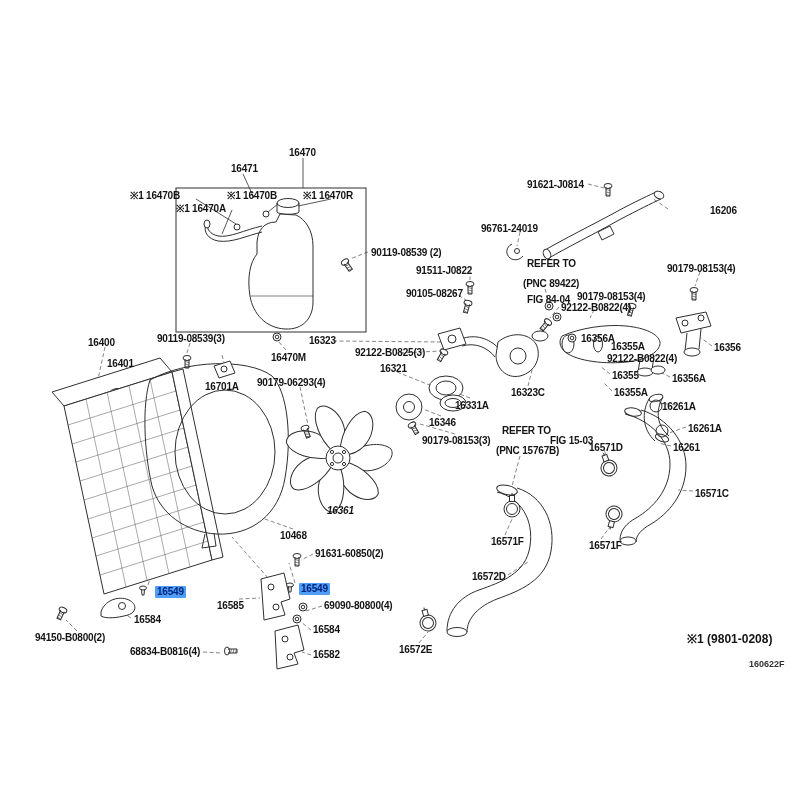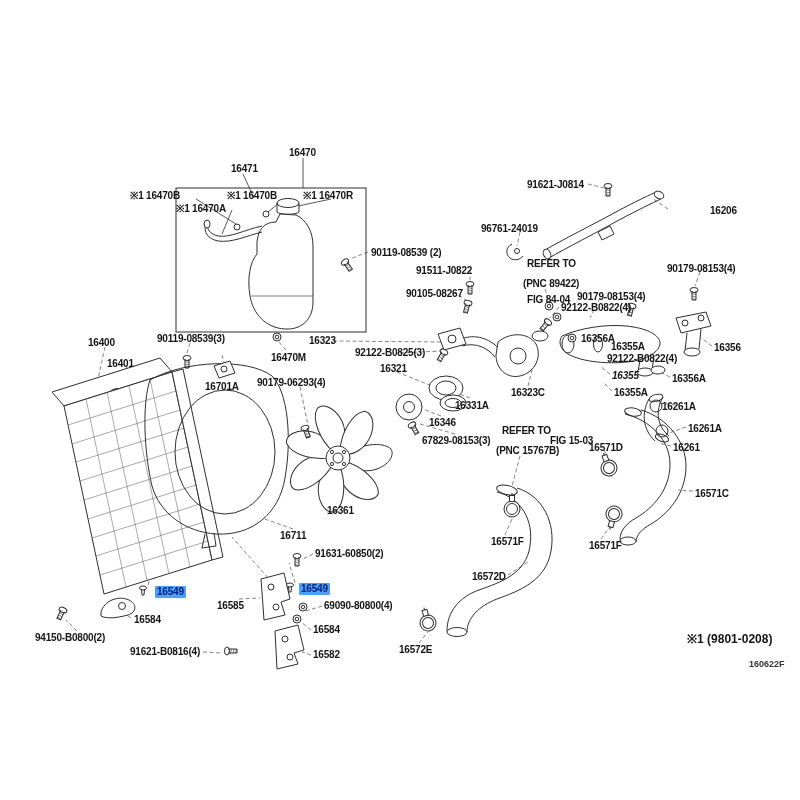--- a/index.html
+++ b/index.html
@@ -297,50 +297,50 @@
       <div class="part-label" style="left: 157px; top: 333px;">90119-08539(3)</div>
       <div class="part-label" style="left: 205px; top: 345px; margin-top: 36px;">16701A</div>
       <div class="part-label" style="left: 107px; top: 358px;">16401</div>
       <div class="part-label" style="left: 271px; top: 352px;">16470M</div>
       <div class="part-label" style="left: 309px; top: 335px;">16323</div>
       <div class="part-label" style="left: 355px; top: 347px;">92122-B0825(3)</div>
       <div class="part-label" style="left: 581px; top: 333px;">16356A</div>
       <div class="part-label" style="left: 611px; top: 341px;">16355A</div>
       <div class="part-label" style="left: 714px; top: 342px;">16356</div>
       <div class="part-label" style="left: 607px; top: 353px;">92122-B0822(4)</div>
-      <div class="part-label" style="left: 612px; top: 370px; font-style: italic;">16355</div>
+      <div class="part-label" style="left: 612px; top: 370px;">16355</div>
       <div class="part-label" style="left: 614px; top: 387px;">16355A</div>
       <div class="part-label" style="left: 672px; top: 373px;">16356A</div>
       <div class="part-label" style="left: 380px; top: 363px;">16321</div>
       <div class="part-label" style="left: 257px; top: 377px;">90179-06293(4)</div>
       <div class="part-label" style="left: 455px; top: 400px;">16331A</div>
       <div class="part-label" style="left: 511px; top: 387px;">16323C</div>
       <div class="part-label" style="left: 662px; top: 401px;">16261A</div>
       <div class="part-label" style="left: 429px; top: 417px;">16346</div>
       <div class="part-label" style="left: 688px; top: 423px;">16261A</div>
-      <div class="part-label" style="left: 422px; top: 435px;">67829-08153(3)</div>
+      <div class="part-label" style="left: 422px; top: 435px;">90179-08153(3)</div>
       <div class="part-label note" style="left: 502px; top: 425px;">REFER TO</div>
       <div class="part-label note" style="left: 502px; top: 435px; margin-left: 48px;">FIG 15-03</div>
       <div class="part-label note" style="left: 496px; top: 445px;">(PNC 15767B)</div>
       <div class="part-label" style="left: 673px; top: 442px;">16261</div>
       <div class="part-label" style="left: 589px; top: 442px;">16571D</div>
       <div class="part-label" style="left: 695px; top: 488px;">16571C</div>
-      <div class="part-label" style="left: 327px; top: 505px;">16361</div>
-      <div class="part-label" style="left: 280px; top: 530px;">16711</div>
+      <div class="part-label" style="left: 327px; top: 505px; font-style: italic;">16361</div>
+      <div class="part-label" style="left: 280px; top: 530px;">10468</div>
       <div class="part-label" style="left: 491px; top: 536px;">16571F</div>
       <div class="part-label" style="left: 589px; top: 540px;">16571F</div>
       <div class="part-label" style="left: 315px; top: 548px;">91631-60850(2)</div>
       <div class="part-label" style="left: 472px; top: 571px;">16572D</div>
       <div class="part-label hl" style="left: 155px; top: 586px;">16549</div>
       <div class="part-label hl" style="left: 299px; top: 583px;">16549</div>
       <div class="part-label" style="left: 217px; top: 600px;">16585</div>
       <div class="part-label" style="left: 324px; top: 600px;">69090-80800(4)</div>
       <div class="part-label" style="left: 134px; top: 614px;">16584</div>
       <div class="part-label" style="left: 313px; top: 624px;">16584</div>
       <div class="part-label" style="left: 35px; top: 632px;">94150-B0800(2)</div>
-      <div class="part-label" style="left: 130px; top: 646px;">91621-B0816(4)</div>
+      <div class="part-label" style="left: 130px; top: 646px;">68834-B0816(4)</div>
       <div class="part-label" style="left: 313px; top: 649px;">16582</div>
       <div class="part-label" style="left: 399px; top: 644px;">16572E</div>
     </div>
 
   <div id="footnote" style="left: 687px; top: 630px;">※1 (9801-0208)</div>
   <div id="doc-code" style="left: 749px; top: 659px;">160622F</div>
 </div>
 
 </body></html>

